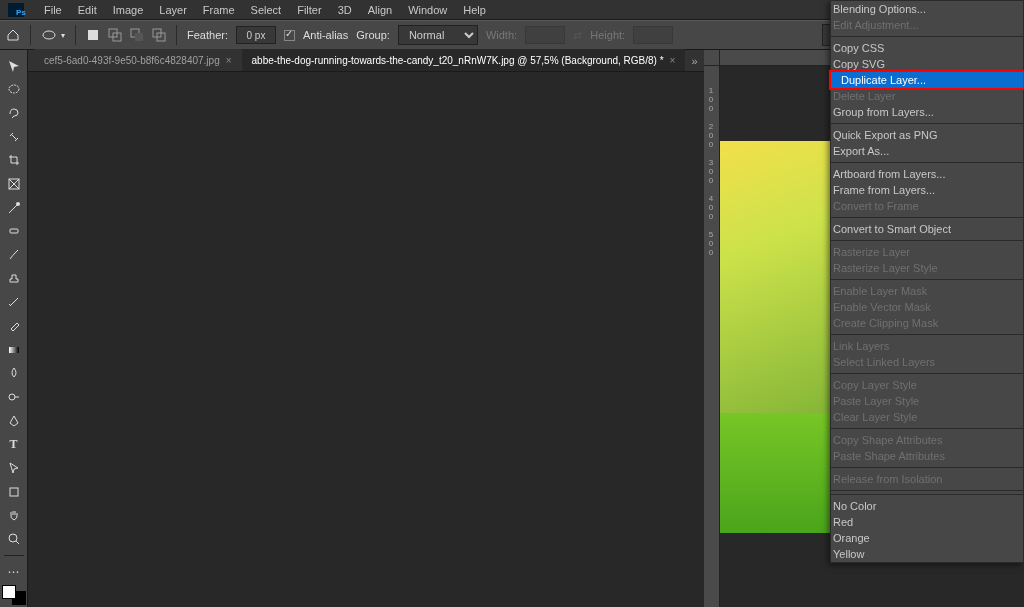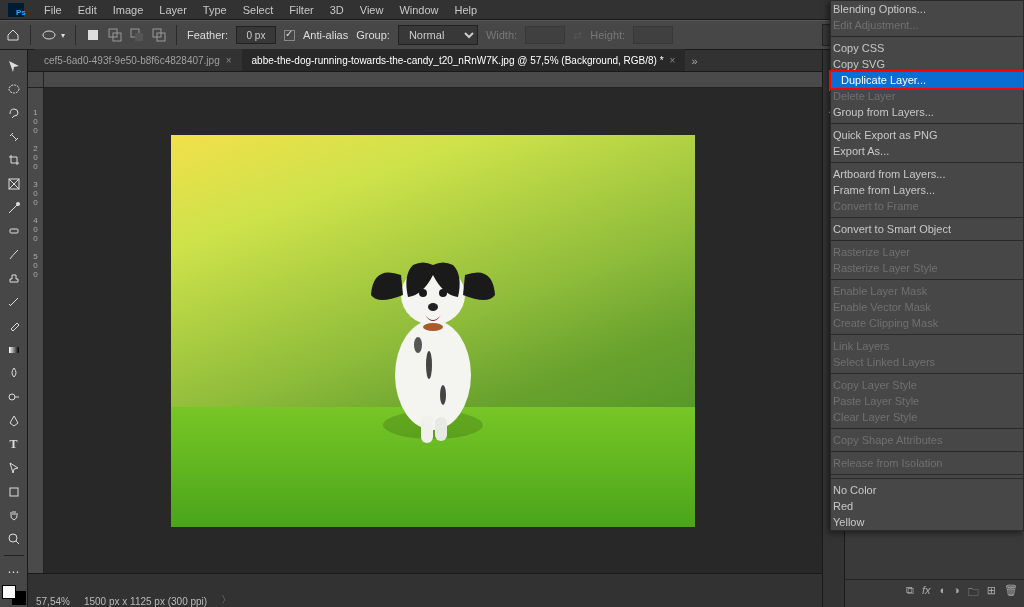--- a/index.html
+++ b/index.html
@@ -10,21 +10,21 @@
   .win-controls { position:absolute; right:4px; top:2px; display:flex; gap:10px; color:#ccc;}
   .optbar { height: 30px; background: #474747; border-top: 1px solid #595959; border-bottom:1px solid #1a1a1a; display:flex; align-items:center; padding: 0 6px; gap: 8px;}
   .opt-chip { display:inline-flex; align-items:center; gap:4px; color:#ddd; }
   .opt-sep { width:1px; height:20px; background:#2a2a2a; margin:0 2px;}
   .opt-input { background:#383838; border:1px solid #222; color:#ccc; width:40px; height:18px; font-size:10px; text-align:center;}
   .opt-select { background:#383838; border:1px solid #222; color:#ccc; height:20px; font-size:11px; padding:0 16px 0 6px;}
   .opt-btn { background:#383838; border:1px solid #222; color:#ccc; height:22px; font-size:11px; padding:0 10px;}
   .main { display:flex; height: calc(607px - 50px); }
   .toolbar { width:28px; background:#474747; border-right:1px solid #1a1a1a; display:flex; flex-direction:column; align-items:center; padding-top:4px;}
   .toolbar div { width:24px; height:22px; margin:1px 0; display:flex; align-items:center; justify-content:center; color:#ddd; font-size:12px;}
-  .workspace { flex:1; background:#282828; display:flex; flex-direction:column; min-width:0;}
+  .workspace { flex:1; background:#282828; display:flex; flex-direction:row; min-width:0;}
   .doc-tabs { height: 22px; background:#323232; display:flex; align-items:flex-end; padding-left:6px; gap:0; border-bottom:1px solid #1a1a1a;}
   .doc-tab { height:22px; padding: 4px 10px; background:#323232; color:#a0a0a0; font-size:10px; white-space:nowrap; display:flex; align-items:center; gap:6px;}
   .doc-tab.active { background:#282828; color:#fff;}
   .doc-tab .x { color:#888;}
   .canvas-area { flex:1; display:flex; position:relative;}
   .ruler-corner { width:16px; height:16px; background:#4a4a4a; border-right:1px solid #222; border-bottom:1px solid #222;}
   .ruler-h { height:16px; background:#4a4a4a; border-bottom:1px solid #222;}
   .ruler-v { width:16px; background:#4a4a4a; border-right:1px solid #222;}
   .stage { flex:1; position:relative; background:#282828; display:flex; align-items:center; justify-content:center;}
   .canvas-image { width:524px; height:392px; background:linear-gradient(160deg,#f2e04a 0%,#cde24a 20%,#8dbb3a 50%,#6aa32e 65%,#3f8a22 100%); position:relative; overflow:hidden;}
@@ -57,21 +57,21 @@
   .swatch-pair .fg { background:#fff; top:0; left:0; z-index:2;}
   .swatch-pair .bg { background:#000; bottom:0; right:0;}
   .chk { width:11px; height:11px; border:1px solid #888; display:inline-block; position:relative;}
   .chk.checked::after { content:"✓"; position:absolute; top:-3px; left:0; font-size:10px; color:#ddd;}
 </style>
 </head>
 <body>
 
 <div class="menubar">
   <span class="ps-logo">Ps</span>
-  <span id="menu-holder"><span>File</span><span>Edit</span><span>Image</span><span>Layer</span><span>Type</span><span>Select</span><span>Filter</span><span>3D</span><span>View</span><span>Window</span><span>Help</span></span>
+  <span id="menu-holder"><span>File</span><span>Edit</span><span>Image</span><span>Layer</span><span>Frame</span><span>Select</span><span>Filter</span><span>3D</span><span>Align</span><span>Window</span><span>Help</span></span>
   <div class="win-controls">
     <span>—</span>
     <span>☐</span>
     <span>✕</span>
   </div>
 </div>
 
 <div class="optbar">
   <div class="opt-chip">
     <svg width="14" height="14" viewBox="0 0 14 14">
@@ -454,20 +454,22 @@
     <div class="ctx-item disabled">Create Clipping Mask</div>
     <div class="ctx-sep"></div>
     <div class="ctx-item disabled">Link Layers</div>
     <div class="ctx-item disabled">Select Linked Layers</div>
     <div class="ctx-sep"></div>
     <div class="ctx-item disabled">Copy Layer Style</div>
     <div class="ctx-item disabled">Paste Layer Style</div>
     <div class="ctx-item disabled">Clear Layer Style</div>
     <div class="ctx-sep"></div>
     <div class="ctx-item disabled">Copy Shape Attributes</div>
+    <div class="ctx-item disabled">Paste Shape Attributes</div>
     <div class="ctx-sep"></div>
     <div class="ctx-item disabled">Release from Isolation</div>
     <div class="ctx-sep"></div>
     <div class="ctx-sep"></div>
     <div class="ctx-item">No Color</div>
     <div class="ctx-item">Red</div>
+    <div class="ctx-item">Orange</div>
     <div class="ctx-item">Yellow</div>
   </div>
 
 </body></html>

